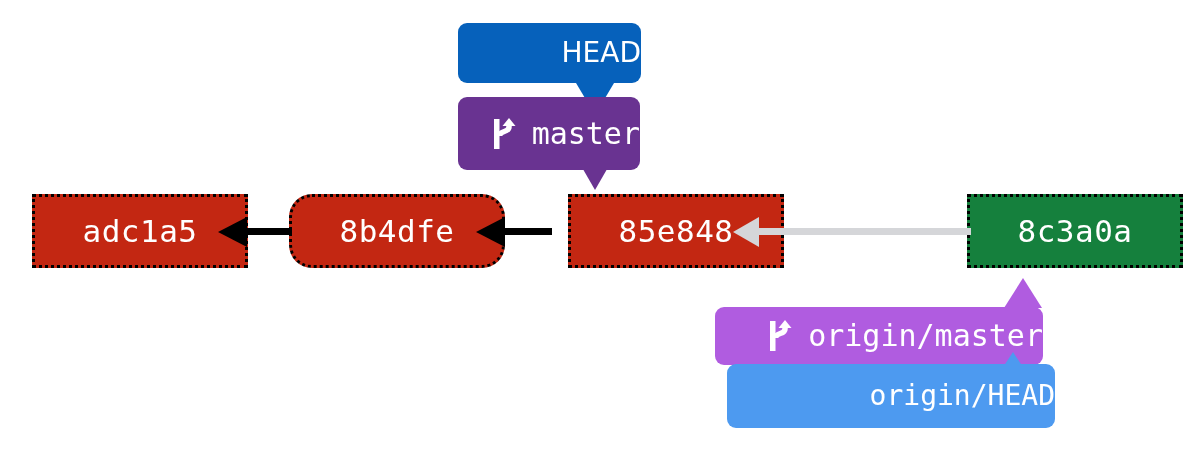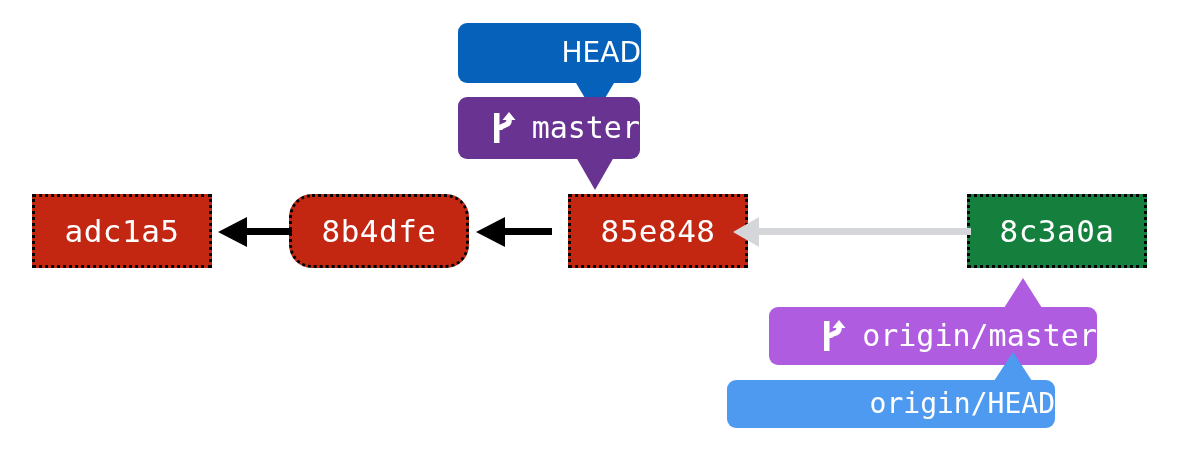--- a/index.html
+++ b/index.html
@@ -16,21 +16,21 @@
   #canvas {
     position: relative;
     width: 1188px;
     height: 470px;
     background: #ffffff;
   }
 
   
   .commit {
     position: absolute;
-    width: 180px;
+    width: 216px;
     height: 74px;
     box-sizing: border-box;
     border: 3px dotted #000000;
     display: flex;
     align-items: center;
     justify-content: center;
     color: #ffffff;
     font-family: "DejaVu Sans Mono", monospace;
     font-size: 31px;
     letter-spacing: 0.5px;
@@ -55,35 +55,35 @@
 
   .lbl-head {
     left: 458px; top: 23px;
     width: 183px; height: 60px;
     background: #0661bb;
     font-family: "DejaVu Sans", sans-serif;
     font-size: 28px;
   }
   .lbl-master {
     left: 458px; top: 97px;
-    width: 182px; height: 62px;
+    width: 182px; height: 73px;
     background: #693391;
     font-family: "DejaVu Sans Mono", monospace;
     font-size: 30px;
   }
   .lbl-originmaster {
-    left: 769px; top: 307px;
+    left: 715px; top: 307px;
     width: 328px; height: 58px;
     background: #b05ce0;
     font-family: "DejaVu Sans Mono", monospace;
     font-size: 30px;
   }
   .lbl-originhead {
-    left: 727px; top: 380px;
-    width: 328px; height: 48px;
+    left: 727px; top: 364px;
+    width: 328px; height: 64px;
     background: #4d9af0;
     font-family: "DejaVu Sans Mono", monospace;
     font-size: 28px;
   }
 
   
   .branch-icon {
     width: 26px;
     height: 34px;
     margin-right: 14px;

